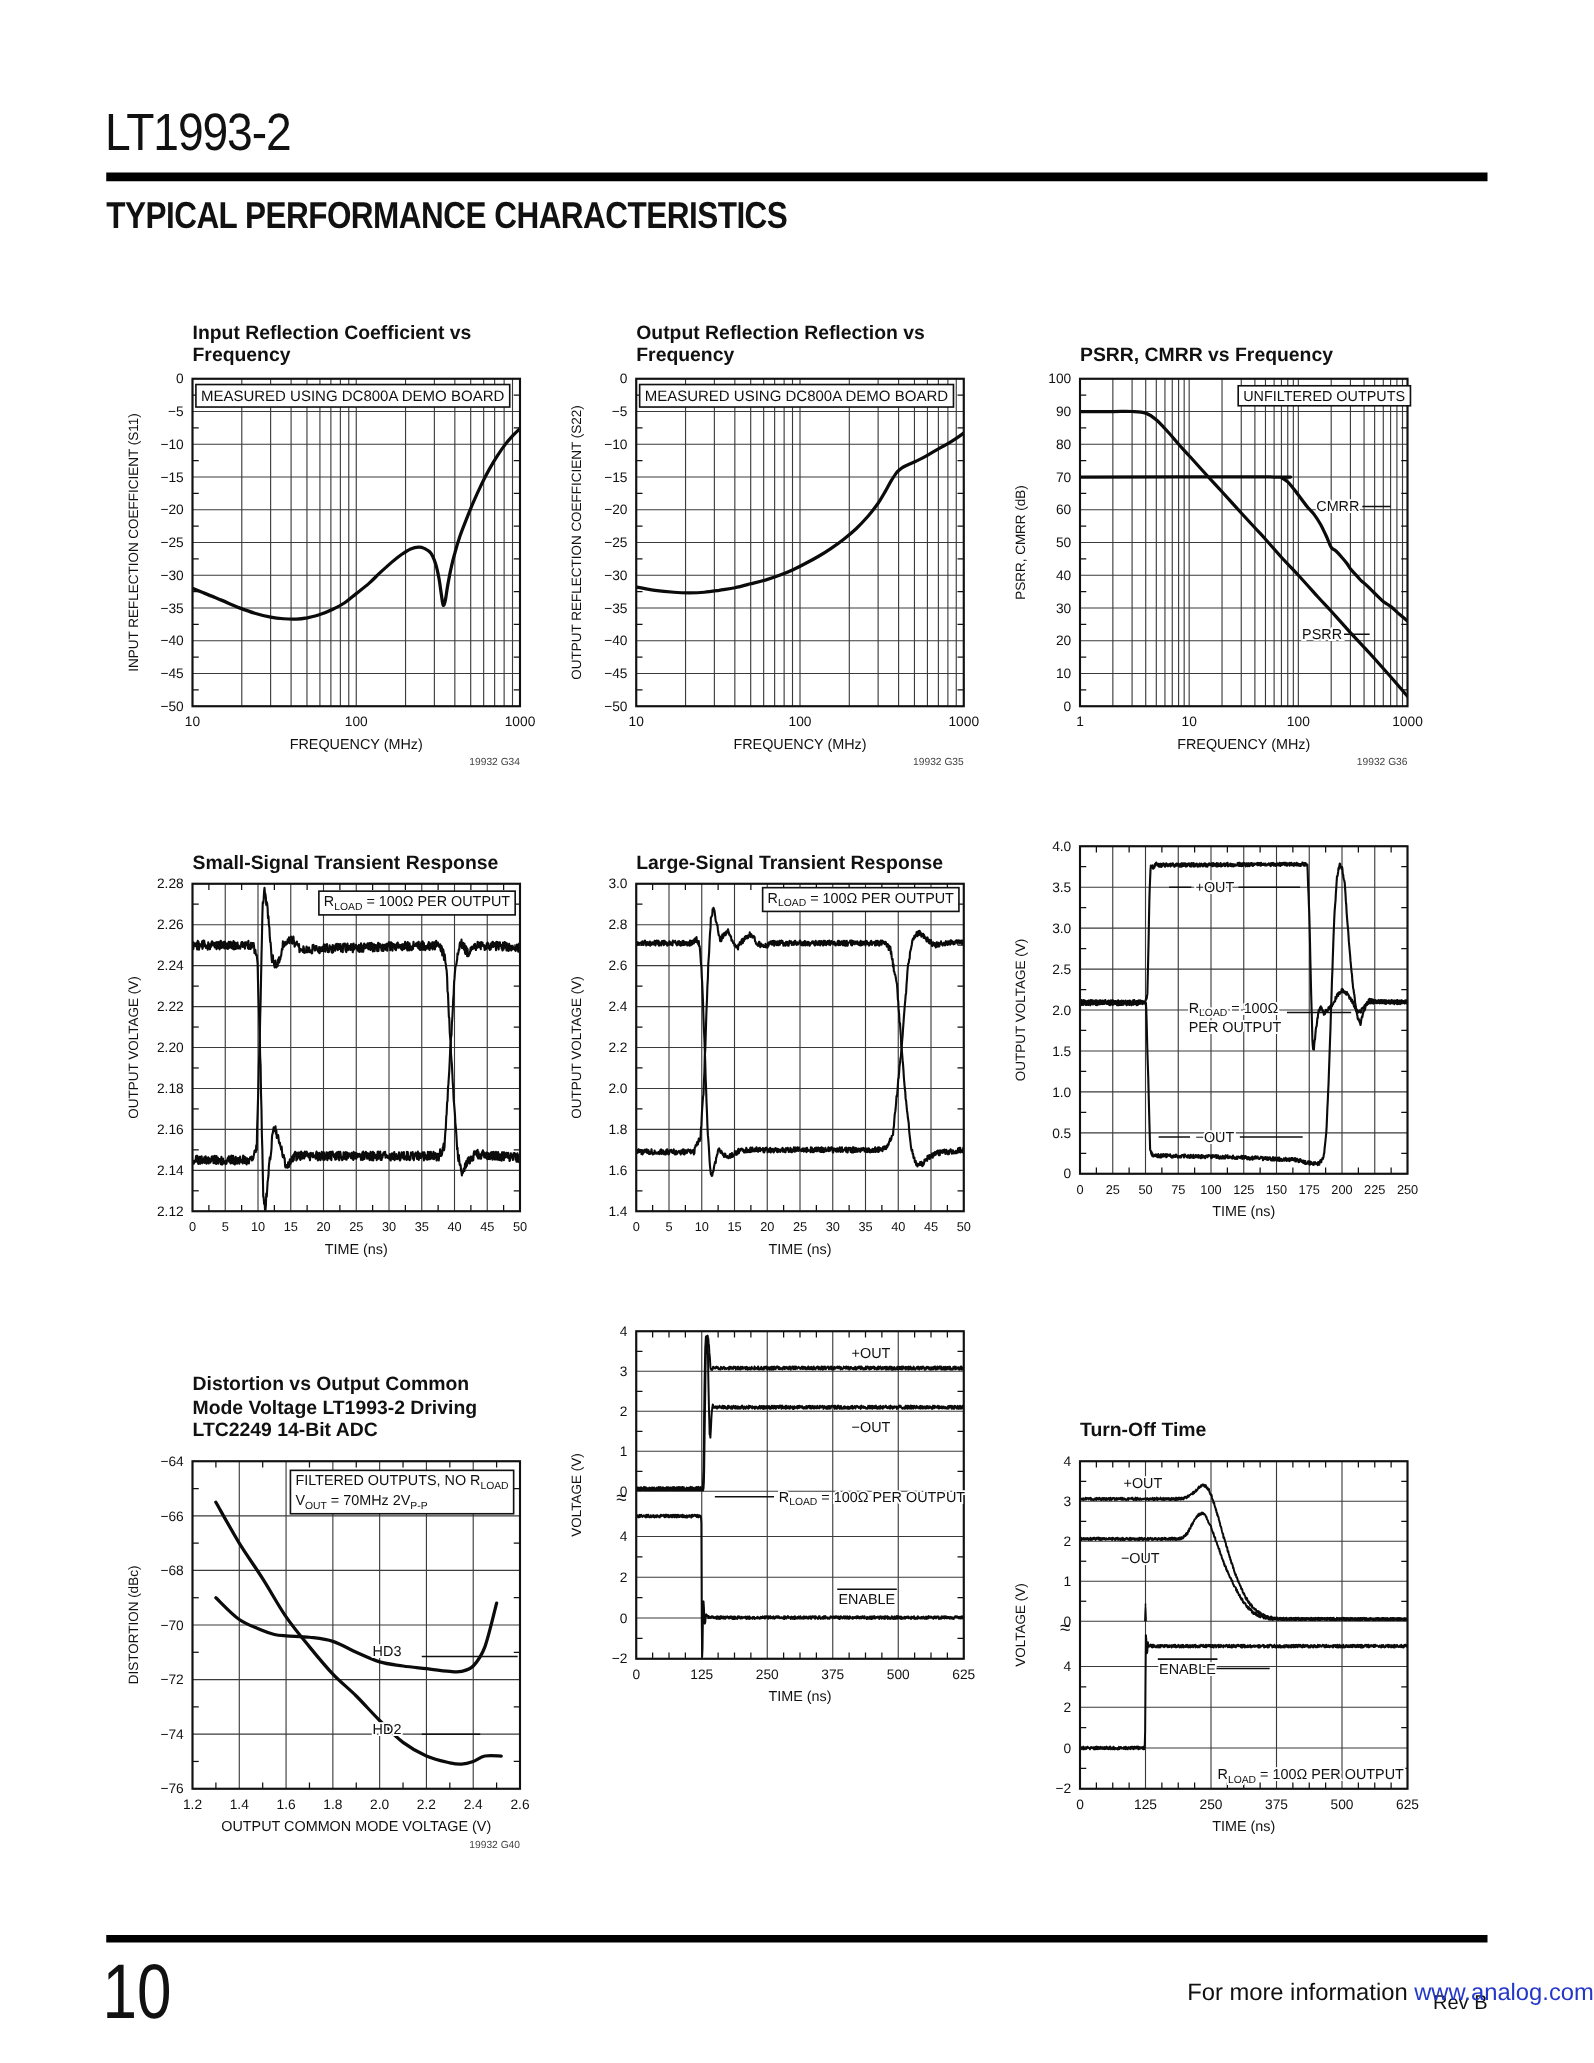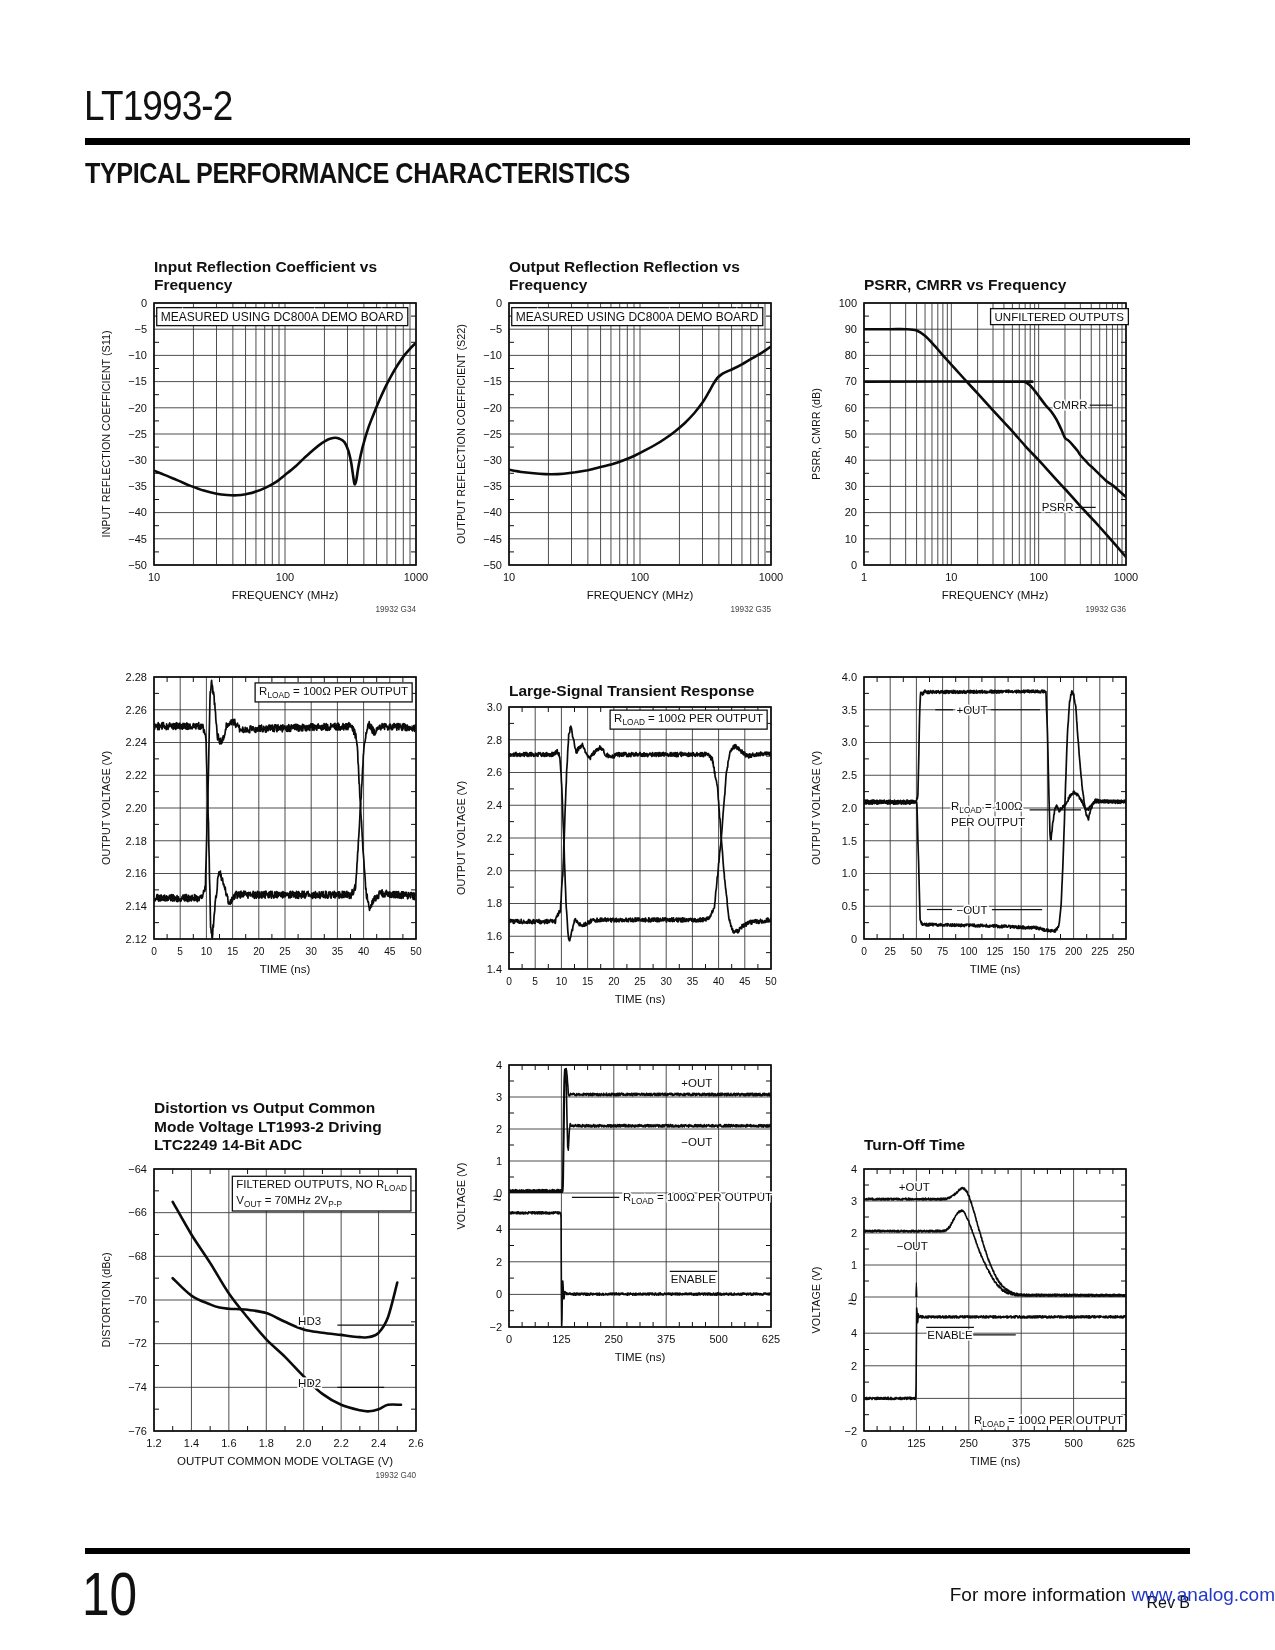--- a/index.html
+++ b/index.html
@@ -325,20 +325,21 @@
           </g>
           <g>
             <text x="264.2575643455365" y="114.18" font-size="11.5" fill="#111" text-anchor="middle" stroke="#fff" stroke-width="3" paint-order="stroke"><tspan>CMRR</tspan></text>
           </g>
           <g>
             <text x="251.6602644613478" y="216.36" font-size="11.5" fill="#111" text-anchor="middle" stroke="#fff" stroke-width="3" paint-order="stroke"><tspan>PSRR</tspan></text>
           </g>
         </svg>
     </figure>
     <figure class="cell r2">
+      <figcaption class="ctitle"><span>Small-Signal Transient Response</span></figcaption>
       <svg width="355" height="320" viewBox="0 0 355 320" font-family="&quot;Liberation Sans&quot;, sans-serif">
           <g stroke="#3a3a3a" stroke-width="0.9">
             <line x1="58" y1="6" x2="58" y2="268"></line>
             <line x1="84.2" y1="6" x2="84.2" y2="268"></line>
             <line x1="110.4" y1="6" x2="110.4" y2="268"></line>
             <line x1="136.6" y1="6" x2="136.6" y2="268"></line>
             <line x1="162.8" y1="6" x2="162.8" y2="268"></line>
             <line x1="189" y1="6" x2="189" y2="268"></line>
             <line x1="215.2" y1="6" x2="215.2" y2="268"></line>
             <line x1="241.4" y1="6" x2="241.4" y2="268"></line>

